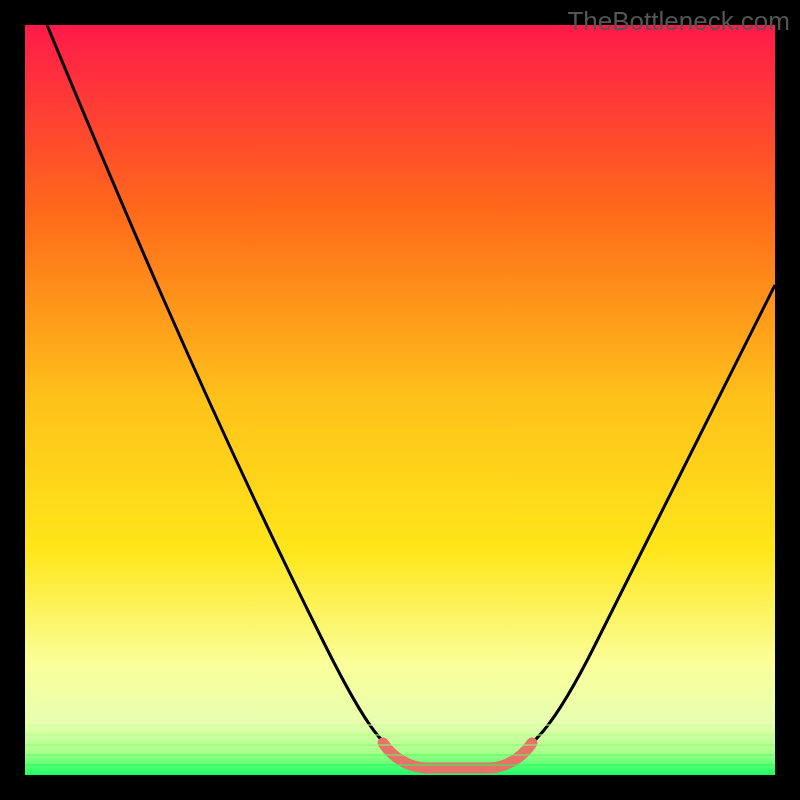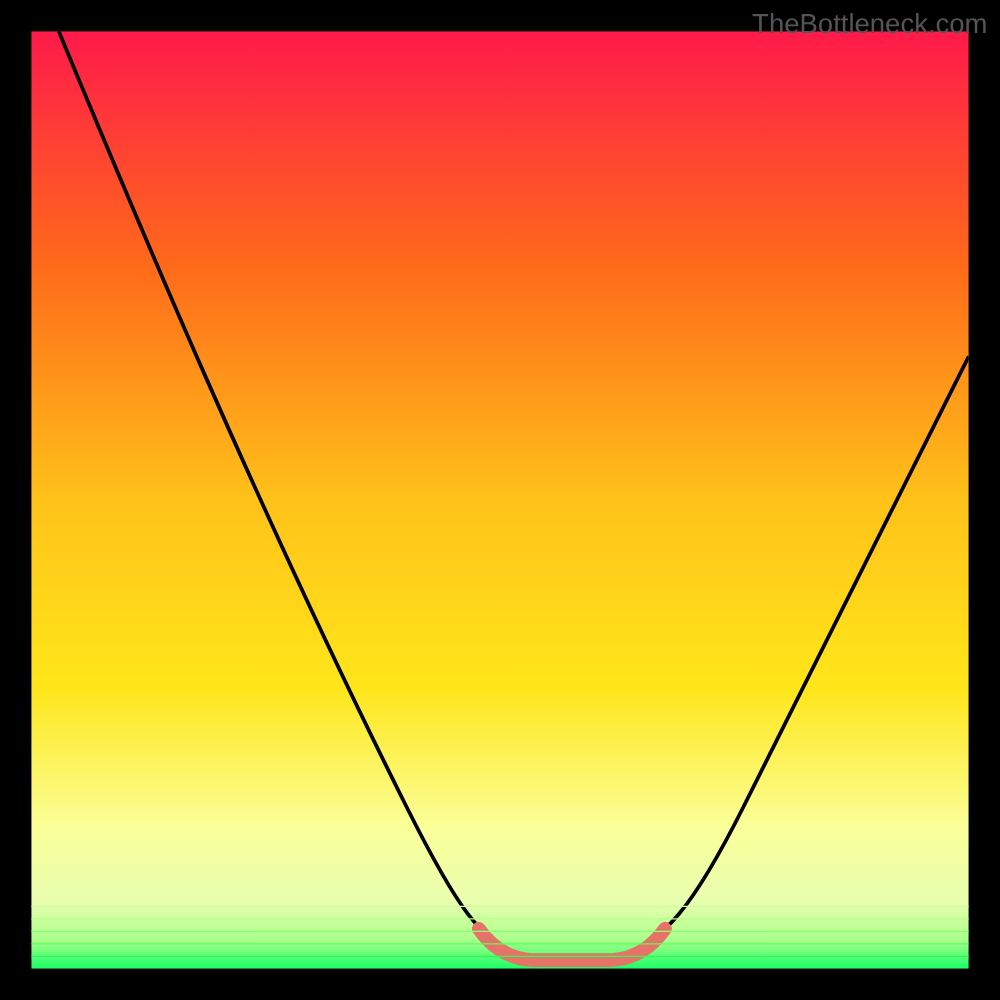--- a/index.html
+++ b/index.html
@@ -9,21 +9,21 @@
     height: 800px;
     background: #000;
     position: relative;
     font-family: Arial, sans-serif;
   }
   .watermark {
     position: absolute;
     top: 6px;
     right: 10px;
     color: #555;
-    font-size: 22px;
+    font-size: 26px;
     font-weight: 500;
     z-index: 10;
     text-align: right;
   }
   .plot-frame {
     position: absolute;
     top: 25px;
     left: 25px;
     width: 750px;
     height: 750px;

